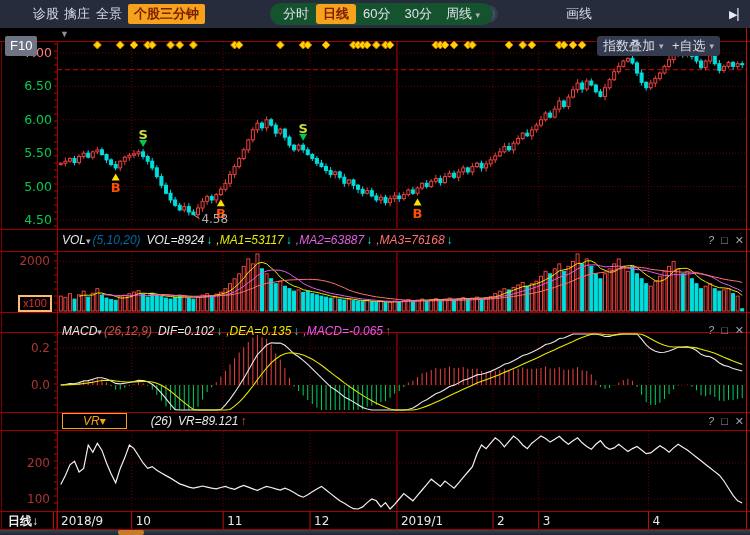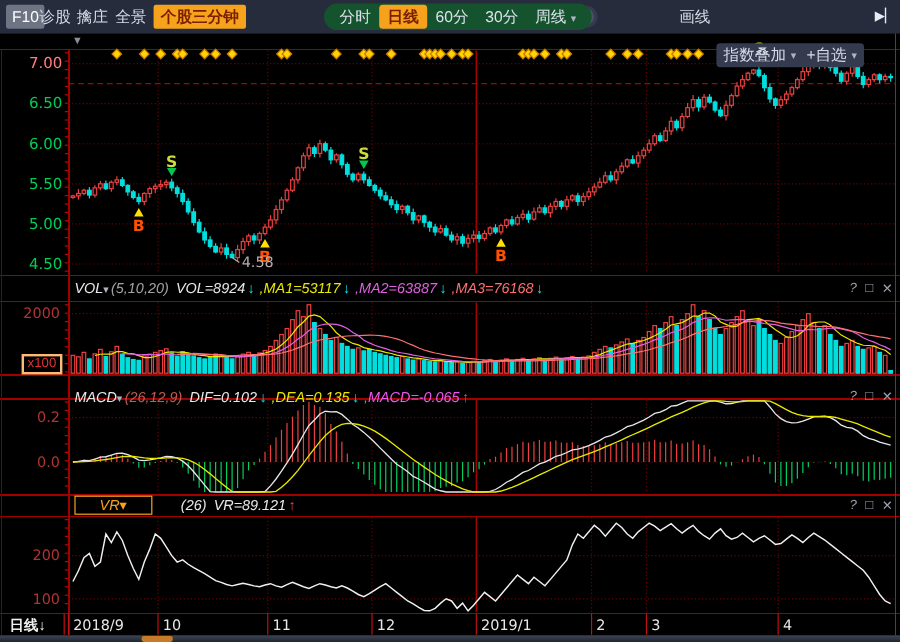--- a/index.html
+++ b/index.html
@@ -1,21 +1,21 @@
 <!DOCTYPE html>
 <html><head>
 <meta charset="utf-8">
 <style>
   html,body{margin:0;padding:0;background:#000;width:750px;height:535px;overflow:hidden;
     font-family:"Liberation Sans","DejaVu Sans",sans-serif;-webkit-font-smoothing:none;}
   #app{position:relative;width:750px;height:535px;background:#000;}
   
   #toolbar{position:absolute;left:0;top:0;width:750px;height:28px;background:#262c3c;z-index:5;}
   .tb-item{position:absolute;top:4px;height:20px;line-height:20px;font-size:13px;color:#d8dce8;cursor:default;white-space:nowrap;}
-  .tb-btn-gray{background:#6e7484;color:#fff;border-radius:2px;padding:0 5px;}
+  .tb-btn-gray{background:#6e7484;color:#fff;border-radius:2px;padding:0 5px;margin-top:32px;}
   .tb-btn-orange{background:#f6a21d;color:#7a2000;font-weight:bold;border-radius:2px;padding:0 6px;}
   .tf-group{position:absolute;left:270px;top:3px;height:22px;background:#14532d;border-radius:11px;display:flex;align-items:center;padding:0 6px;z-index:6;}
   .tf-item{font-size:13px;color:#dde1ec;padding:1px 7px;border-radius:3px;}
   .tf-active{background:#f6a21d;color:#7a2000;font-weight:bold;}
   .zoom-caps{position:absolute;left:452px;top:5px;width:46px;height:18px;background:#343b4e;border-radius:9px;display:flex;align-items:center;justify-content:space-around;}
   .zoom-btn{width:16px;height:14px;line-height:13px;text-align:center;background:#4a5168;color:#e2e6f0;border-radius:7px;font-size:12px;font-weight:bold;}
   .tb-pill{background:#343b4e;border-radius:3px;padding:0 6px;display:flex;align-items:center;gap:4px;margin-top:32px;}
   .chev{font-size:9px;color:#aeb4c4;}
   
   .pane-head{position:absolute;left:0;width:750px;color:#e8e8e8;font-size:12px;z-index:4;display:flex;align-items:center;font-style:italic;}
@@ -895,21 +895,21 @@
         <line x1="538.7" y1="511" x2="538.7" y2="529" stroke="#c01010"></line>
         <text x="542.7" y="525" fill="#e8e8e8" font-size="12" text-anchor="start">3</text>
         <line x1="648.46" y1="511" x2="648.46" y2="529" stroke="#c01010"></line>
         <text x="652.46" y="525" fill="#e8e8e8" font-size="12" text-anchor="start">4</text>
       </g>
     </svg>
 
   <div class="pane-head" id="vol-head" style="top:230px;height:20px">
       <span class="ph-spacer"></span>
       <span class="ph-title">VOL<span class="chev">▾</span></span>
-      <span class="ph-params" style="color: #a3a3a3;">(5,10,20)</span>
+      <span class="ph-params" style="color: #0369a1;">(5,10,20)</span>
       <span class="ph-item" style="color: rgb(232, 232, 232);">VOL=8924</span>
       <span class="ph-arrow" style="color: rgb(0, 229, 229);">↓</span>
       <span class="ph-item" style="color: rgb(232, 232, 0);">,MA1=53117</span>
       <span class="ph-arrow" style="color: rgb(0, 229, 229);">↓</span>
       <span class="ph-item" style="color: rgb(224, 96, 224);">,MA2=63887</span>
       <span class="ph-arrow" style="color: rgb(0, 229, 229);">↓</span>
       <span class="ph-item" style="color: rgb(255, 112, 112);">,MA3=76168</span>
       <span class="ph-arrow" style="color: rgb(0, 229, 229);">↓</span>
       <span class="win-icons">
         <span>?</span>

